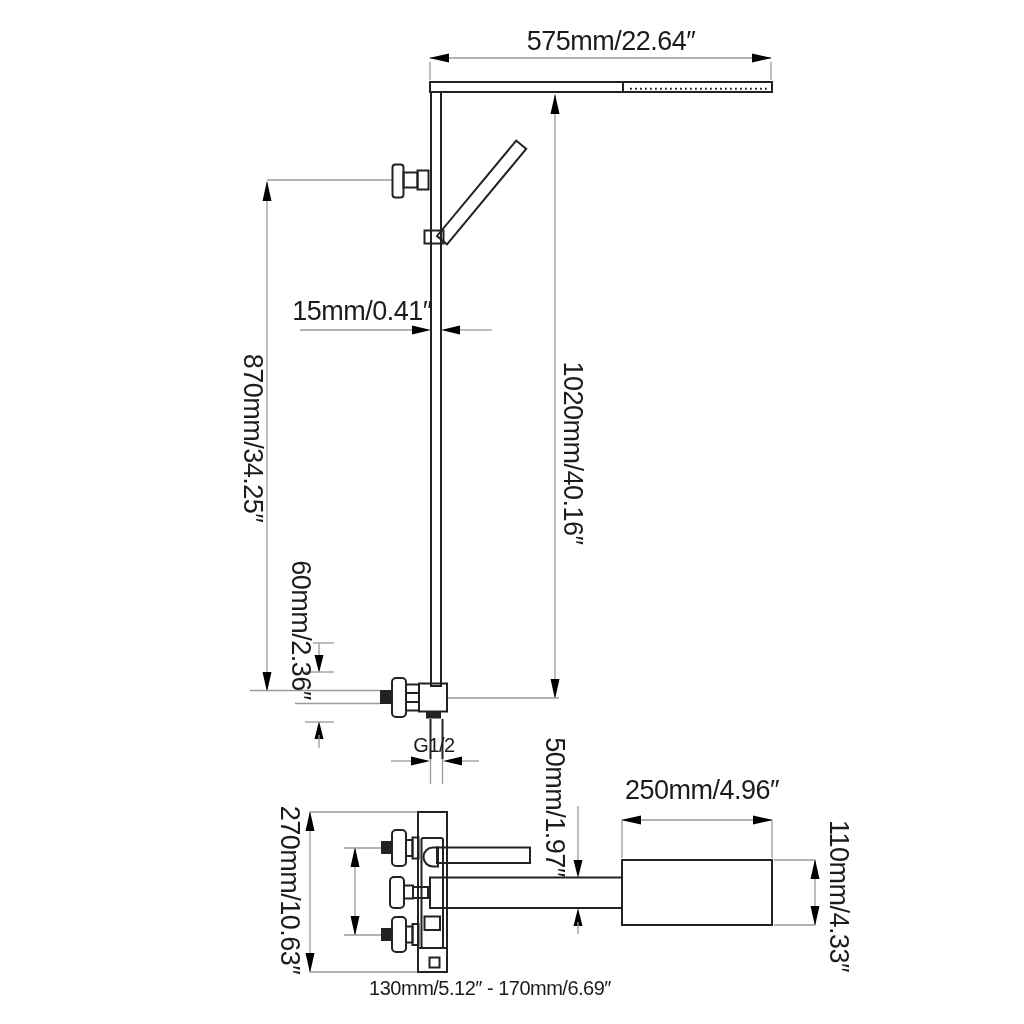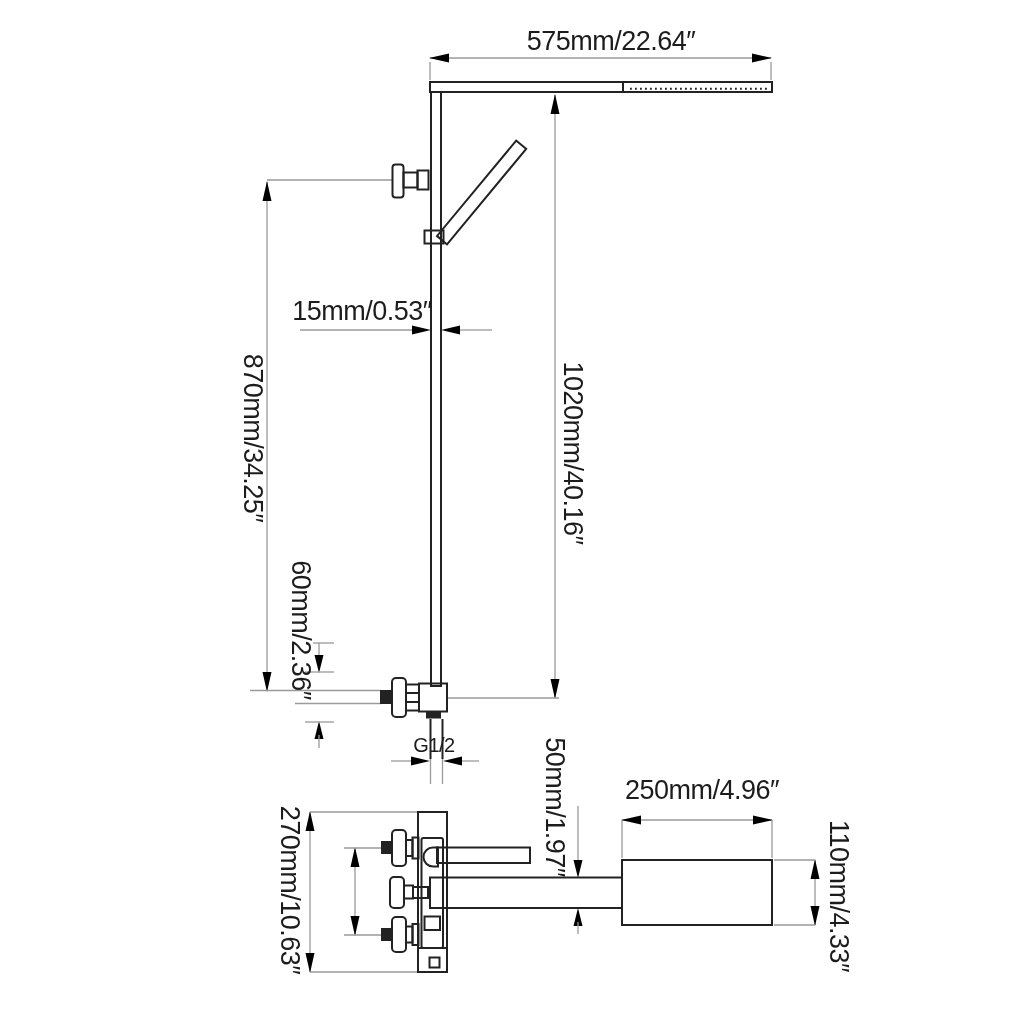--- a/index.html
+++ b/index.html
@@ -195,23 +195,24 @@
     <g>
       <rect class="obj" x="430" y="877.5" width="192" height="30.5" fill="#fff"></rect>
     </g>
     <g>
       <rect class="obj" x="622" y="860" width="150" height="65" fill="#fff"></rect>
     </g>
 
   </svg>
 
   <div class="lbl" style="left:611px;top:41px">575mm/22.64″</div>
-  <div class="lbl" style="left:362px;top:311px">15mm/0.53″</div>
+  <div class="lbl" style="left:362px;top:311px">15mm/0.41″</div>
   <div class="lbl v" style="left:252px;top:438px">870mm/34.25″</div>
   <div class="lbl v" style="left:572px;top:453px">1020mm/40.16″</div>
   <div class="lbl v" style="left:300px;top:630px">60mm/2.36″</div>
   <div class="lbl big" style="left:434px;top:745px">G1/2</div>
   <div class="lbl v" style="left:289px;top:890px">270mm/10.63″</div>
   <div class="lbl v" style="left:554px;top:807px">50mm/1.97″</div>
   <div class="lbl" style="left:702px;top:790px">250mm/4.96″</div>
   <div class="lbl v" style="left:838px;top:896px">110mm/4.33″</div>
+  <div class="lbl big" style="left:490px;top:988px">130mm/5.12″ - 170mm/6.69″</div>
 
 </div>
 
 </body></html>

